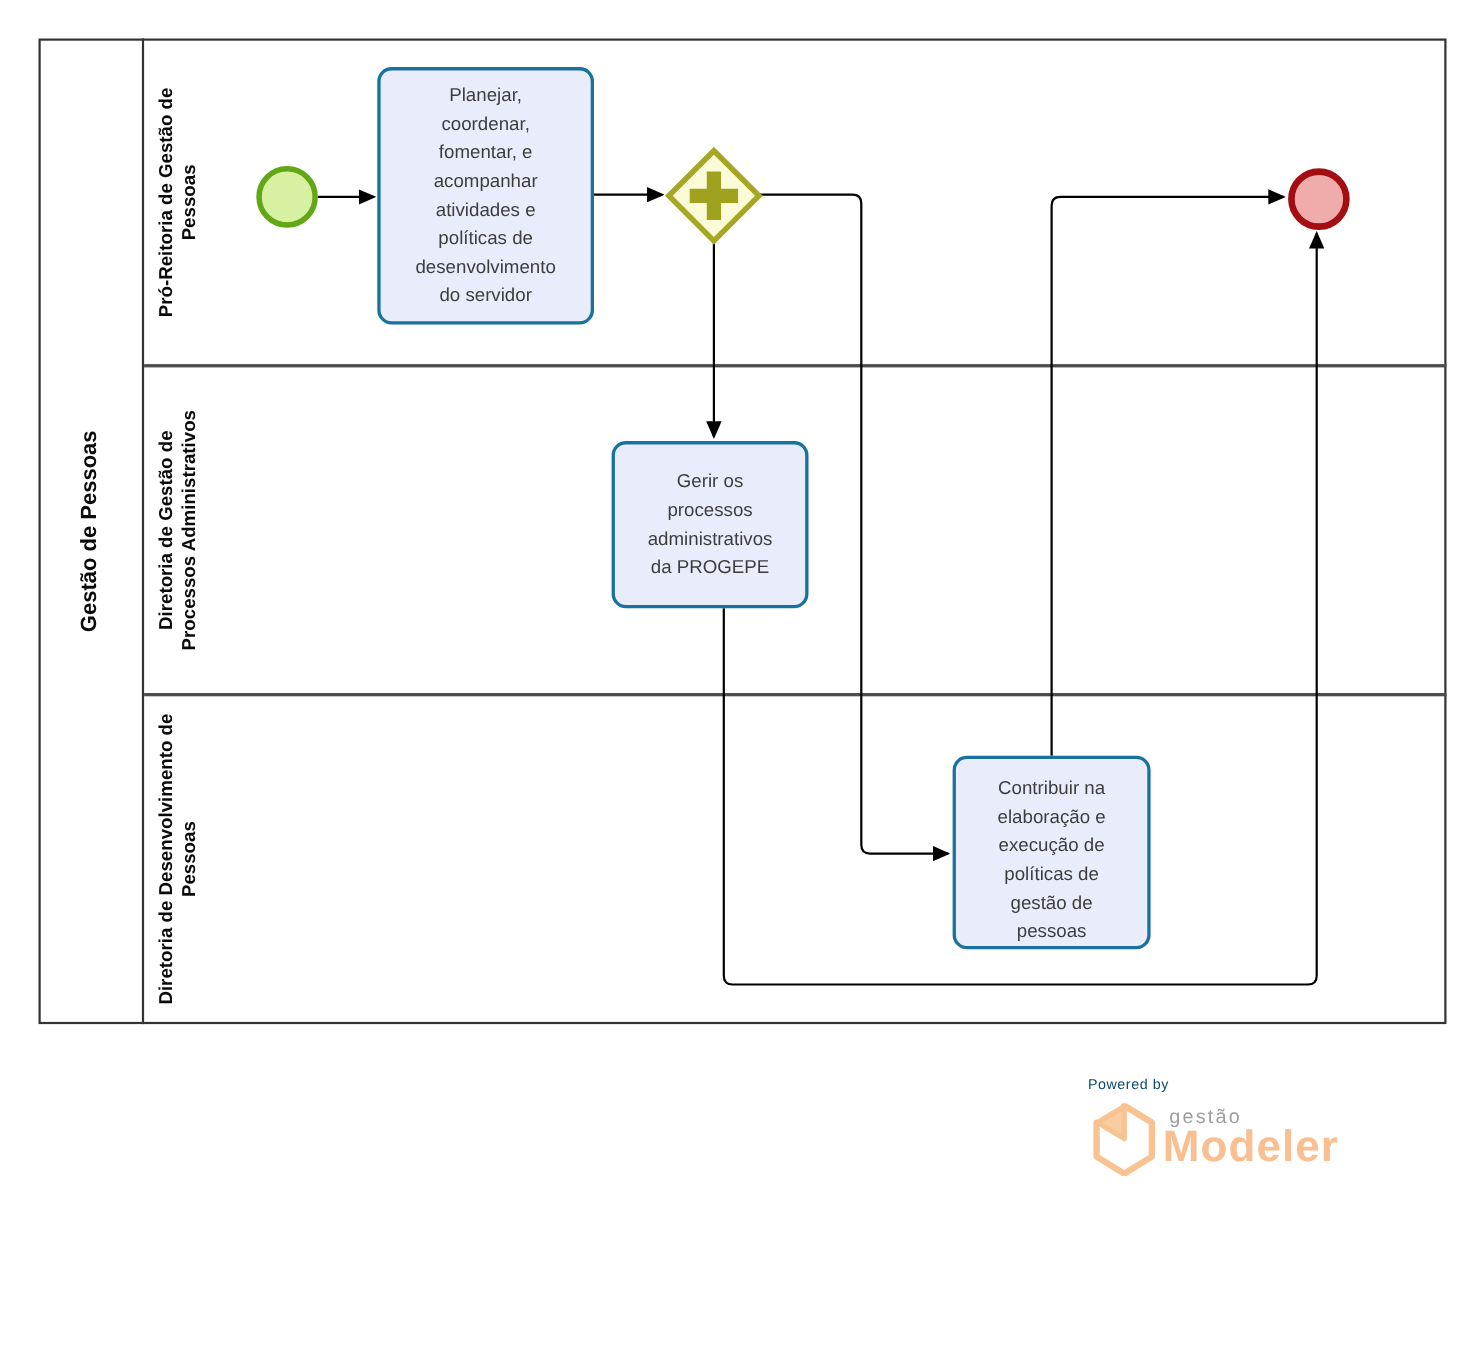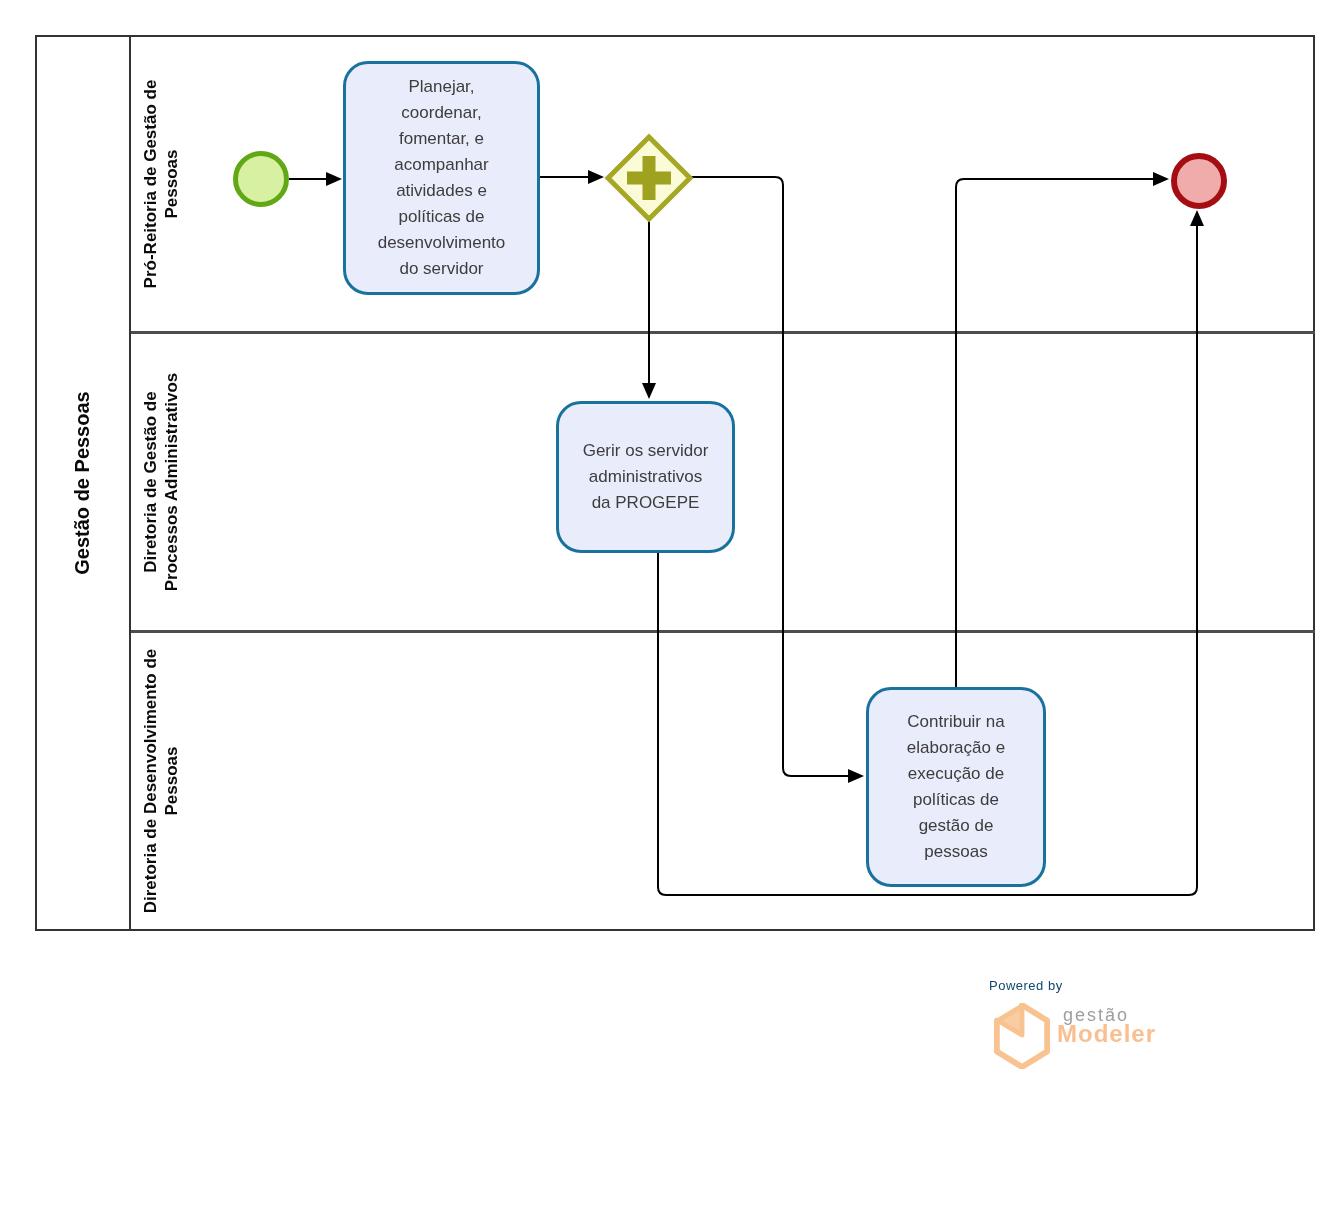--- a/index.html
+++ b/index.html
@@ -11,42 +11,42 @@
   .pool-header{position:absolute;left:35px;top:35px;width:96px;height:896px;border-right:2px solid #333;box-sizing:border-box;}
   .pool-title{position:absolute;left:50%;top:50%;transform:translate(-50%,-50%) rotate(-90deg);white-space:nowrap;font-size:20px;font-weight:bold;color:#0a0a0a;}
   .lane-sep{position:absolute;height:3px;background:#4d4d4d;left:131px;width:1184px;}
   .sep1{top:331px;} .sep2{top:630px;}
   .lane-label-box{position:absolute;left:131px;width:60px;}
   .llb1{top:37px;height:294px;} .llb2{top:334px;height:296px;} .llb3{top:633px;height:296px;}
   .lane-label{position:absolute;left:50%;top:50%;transform:translate(-50%,-50%) rotate(-90deg);font-size:17px;font-weight:bold;color:#0a0a0a;text-align:center;line-height:21px;}
   .lw1{width:240px;} .lw2{width:245px;} .lw3{width:270px;}
 
   
-  .task{position:absolute;background:#e9edfb;border:3px solid #19719e;border-radius:25px;box-sizing:border-box;display:flex;align-items:center;justify-content:center;}
+  .task{position:absolute;background:#e9edfb;border:3px solid #19719e;border-radius:13px;box-sizing:border-box;display:flex;align-items:center;justify-content:center;}
   .task-label{font-size:17px;line-height:26px;color:#3d3d3d;text-align:center;}
   .task1{left:343px;top:61px;width:197px;height:234px;}
   .task1 .task-label{width:150px;}
   .task2{left:556px;top:401px;width:179px;height:152px;}
   .task2 .task-label{width:132px;}
-  .task3{left:866px;top:687px;width:180px;height:200px;}
+  .task3{left:866px;top:687px;width:180px;height:176px;align-items:flex-end;}
   .task3 .task-label{width:118px;}
   .event{position:absolute;border-radius:50%;box-sizing:border-box;}
   .start-event{left:233px;top:151px;width:56px;height:56px;background:#d8f0a2;border:5px solid #62a716;}
   .end-event{left:1171px;top:153px;width:56px;height:56px;background:#f0abab;border:6px solid #a40d11;}
   .gateway{position:absolute;left:604px;top:133px;width:90px;height:90px;}
 
   
   .flows{position:absolute;inset:0;width:1342px;height:1224px;pointer-events:none;}
 
   
   .logo{position:absolute;left:985px;top:978px;width:260px;height:100px;}
   .powered{position:absolute;left:4px;top:0;font-size:13px;color:#0c4a6e;letter-spacing:0.5px;}
   .logo-hex{position:absolute;left:8px;top:25px;}
   .brand{position:absolute;left:78px;top:27px;font-size:18px;color:#9e9e9e;letter-spacing:2px;}
-  .product{position:absolute;left:72px;top:42px;font-size:24px;font-weight:600;color:#f9bf90;letter-spacing:1px;}
+  .product{position:absolute;left:72px;top:42px;font-size:40px;font-weight:600;color:#f9bf90;letter-spacing:1px;}
 </style>
 </head>
 <body>
 
 <div class="canvas">
 
   <div class="pool"></div>
   <div class="pool-header">
     <span class="pool-title">Gestão de Pessoas</span>
   </div>
@@ -82,21 +82,21 @@
   <div class="task task1">
     <span class="task-label">Planejar, coordenar, fomentar, e acompanhar atividades e políticas de desenvolvimento do servidor</span>
   </div>
 
   <svg class="gateway" viewBox="0 0 90 90">
     <polygon points="45,4 86,45 45,86 4,45" fill="#fbfbd7" stroke="#a6a724" stroke-width="5"></polygon>
     <path d="M45 23 L45 67 M23 45 L67 45" stroke="#9ea21f" stroke-width="13" fill="none"></path>
   </svg>
 
   <div class="task task2">
-    <span class="task-label">Gerir os servidor administrativos da PROGEPE</span>
+    <span class="task-label">Gerir os processos administrativos da PROGEPE</span>
   </div>
 
   <div class="task task3">
     <span class="task-label">Contribuir na elaboração e execução de políticas de gestão de pessoas</span>
   </div>
 
   <div class="event end-event"></div>
 
   <div class="logo">
     <span class="powered">Powered by</span>

